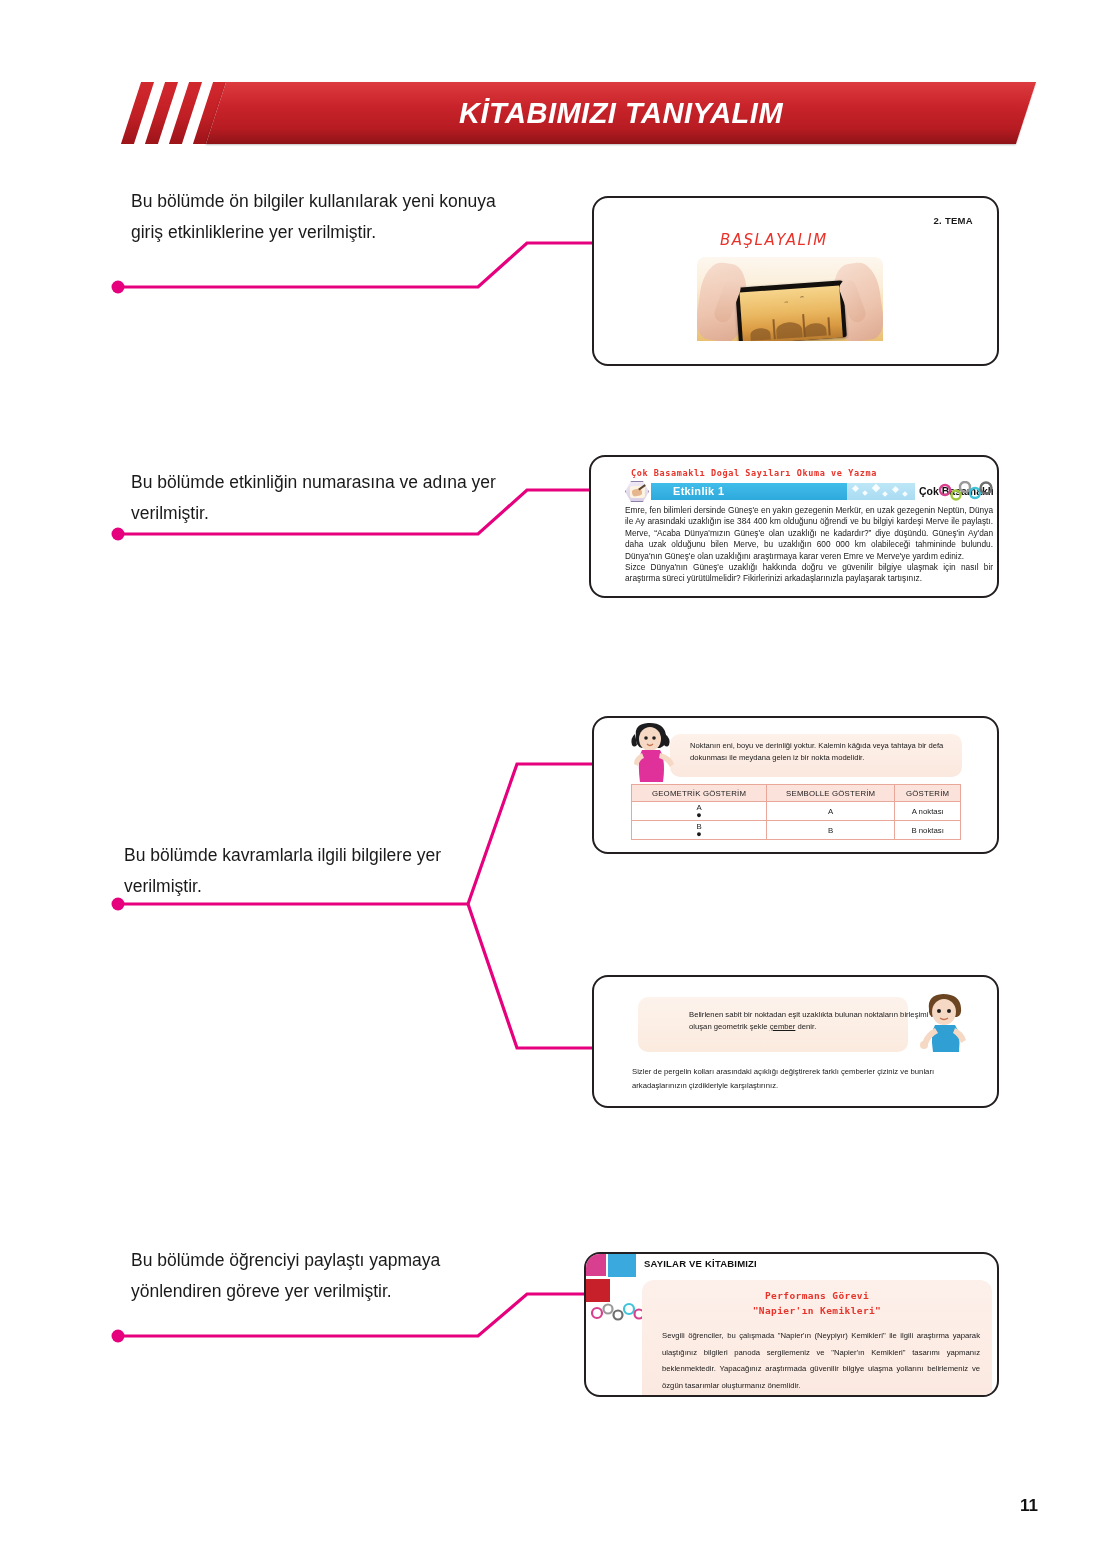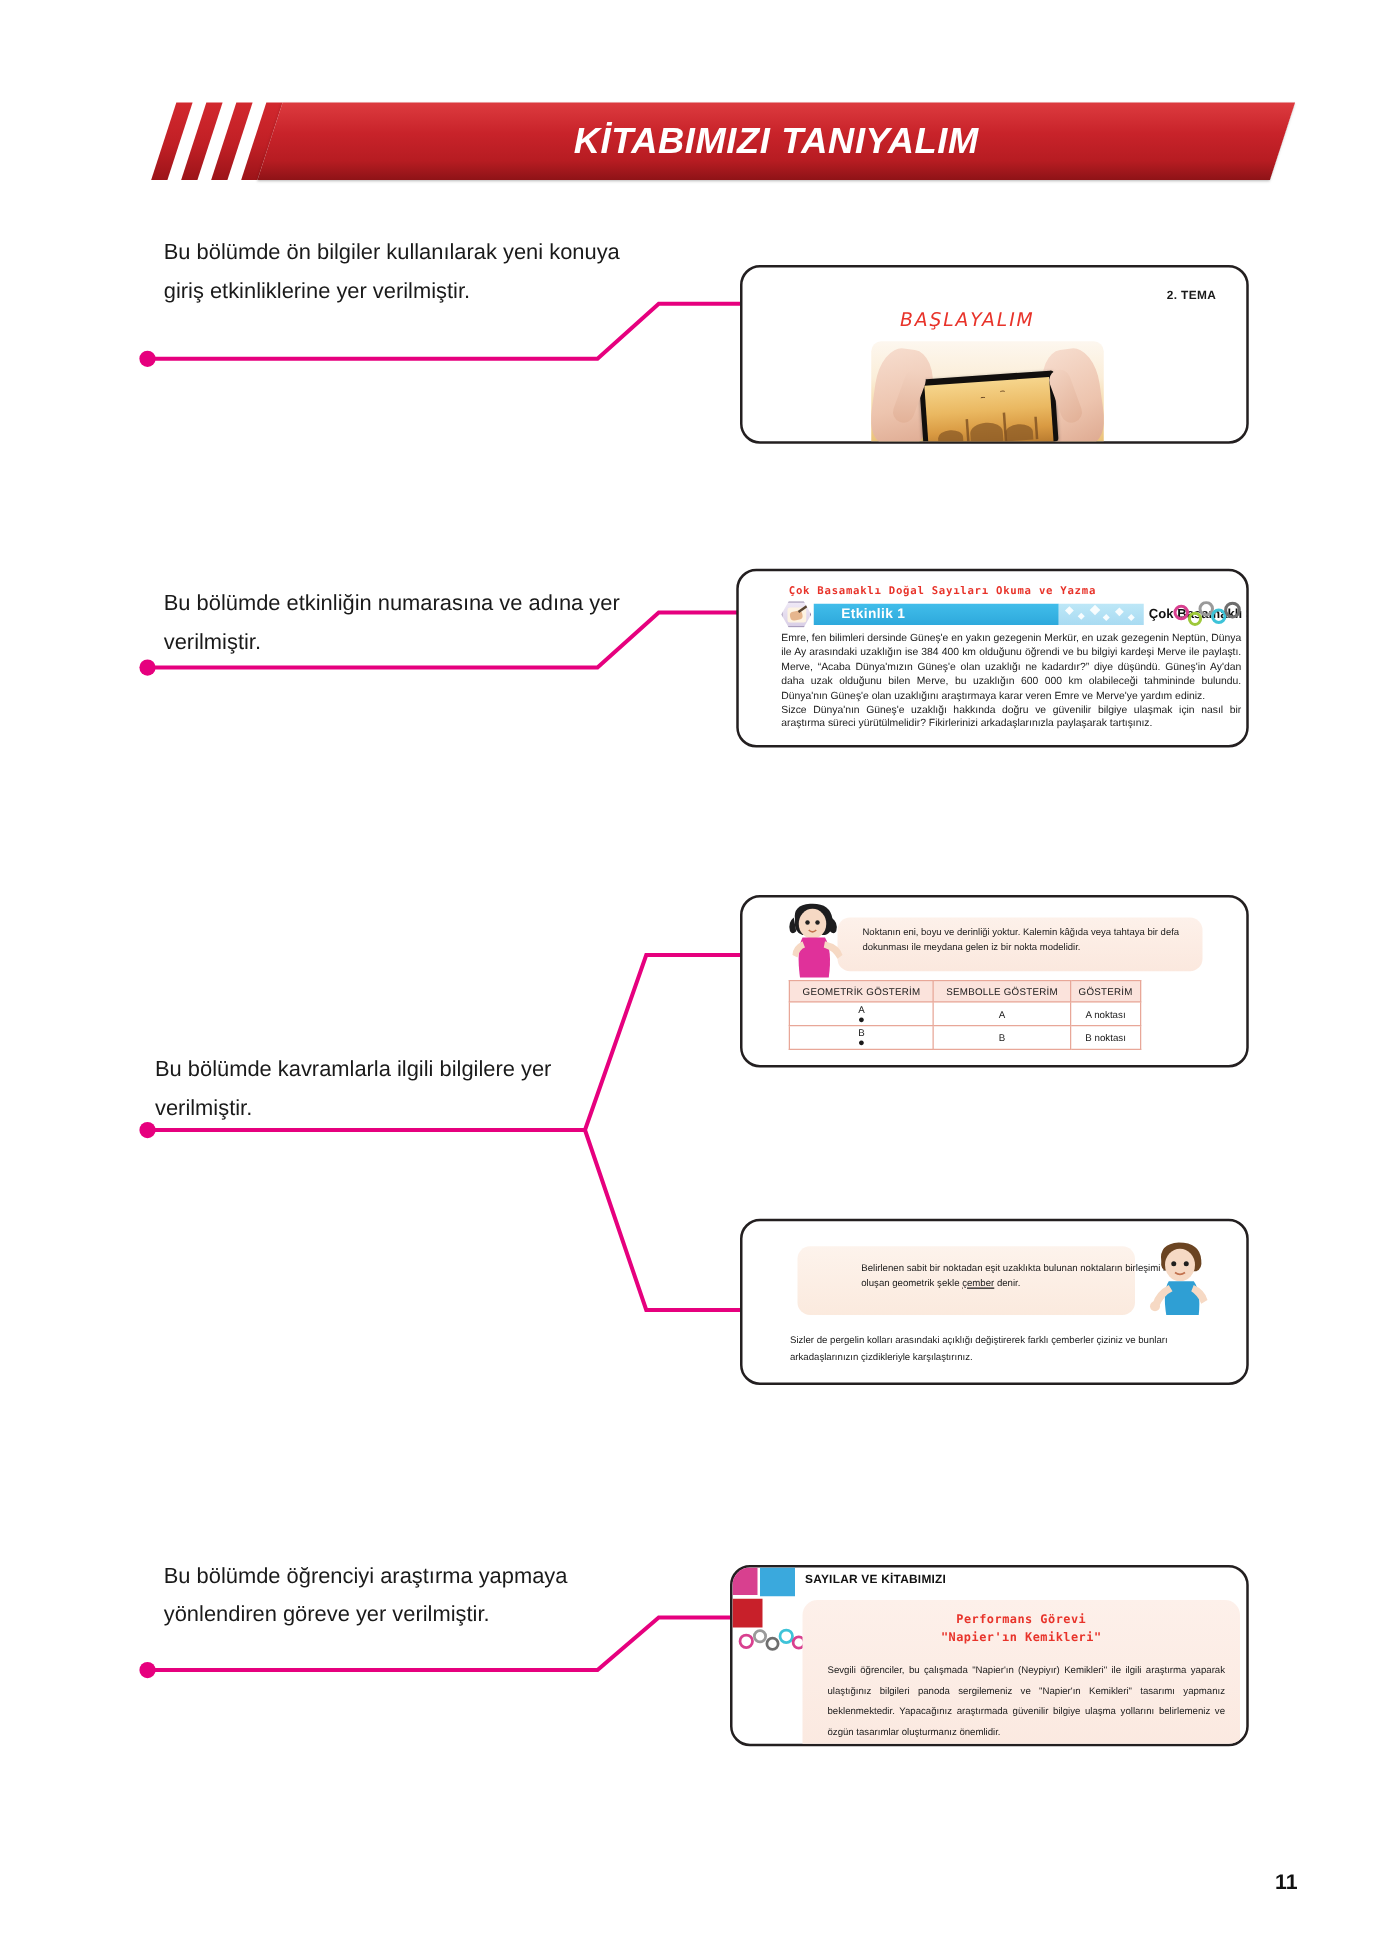--- a/index.html
+++ b/index.html
@@ -43,21 +43,21 @@
 
   
   .connectors{position:absolute;left:0;top:0;width:1106px;height:1560px;}
 
   
   .card{
     position:absolute;background:#ffffff;
     border:2px solid #231f20;border-radius:16px;
     box-sizing:border-box;overflow:hidden;
   }
-  .card1{left:592px;top:196px;width:407px;height:143px;margin-top:16px;}
+  .card1{left:592px;top:196px;width:407px;height:170px;}
   .card2{left:589px;top:455px;width:410px;height:143px;}
   .card3{left:592px;top:716px;width:407px;height:138px;}
   .card4{left:592px;top:975px;width:407px;height:133px;}
   .card5{left:584px;top:1252px;width:415px;height:145px;}
 
   
   .tema{
     position:absolute;right:24px;top:17px;font-size:9.5px;font-weight:bold;
     color:#1a1a1a;letter-spacing:.3px;
   }
@@ -144,21 +144,21 @@
     position:absolute;left:76px;top:16px;width:292px;height:43px;
     background:linear-gradient(180deg,#fdf1ea 0%,#fbe8de 100%);
     border-radius:10px;
   }
   .c3-bubble-txt{
     position:absolute;left:96px;top:22px;width:262px;
     font-size:7.6px;line-height:11.5px;color:#1a1a1a;
   }
   .girl{position:absolute;left:32px;top:2px;width:54px;height:64px;}
   .tbl{
-    position:absolute;left:37px;top:66px;width:282px;
+    position:absolute;left:37px;top:66px;width:330px;
     border-collapse:collapse;font-size:7.8px;color:#1a1a1a;
   }
   .tbl th{
     background:#fbe3dc;border:1px solid #e8a798;font-weight:normal;
     padding:3.5px 2px;text-align:center;letter-spacing:.2px;
   }
   .tbl td{
     border:1px solid #e8a798;padding:2px;text-align:center;background:#fff;
     height:14px;vertical-align:middle;
   }
@@ -252,21 +252,21 @@
     <g>
       <path d="M118,1336 L478,1336 L527,1294 L627,1294" fill="none" stroke="#e6007e" stroke-width="3.2"></path>
       <circle cx="118" cy="1336" r="6.5" fill="#e6007e"></circle>
       <circle cx="627" cy="1294" r="6.5" fill="#e6007e"></circle>
     </g>
   </svg>
 
   <div class="caption cap1">Bu bölümde ön bilgiler kullanılarak yeni konuya giriş etkinliklerine yer verilmiştir.</div>
   <div class="caption cap2">Bu bölümde etkinliğin numarasına ve adına yer verilmiştir.</div>
   <div class="caption cap3">Bu bölümde kavramlarla ilgili bilgilere yer verilmiştir.</div>
-  <div class="caption cap4">Bu bölümde öğrenciyi araştırma yapmaya yönlendiren göreve yer verilmiştir.</div>
+  <div class="caption cap4">Bu bölümde öğrenciyi paylaştı yapmaya yönlendiren göreve yer verilmiştir.</div>
 
   <div class="card card1">
     <div class="tema">2. TEMA</div>
     <div class="baslayalim">BAŞLAYALIM</div>
     <div class="tablet-photo">
       <div class="ph-hand-l"></div>
       <div class="ph-hand-r"></div>
       <div class="ph-tablet">
         <div class="ph-screen">
           <div class="ph-dome" style="left:8px;width:20px;height:12px;"></div>

